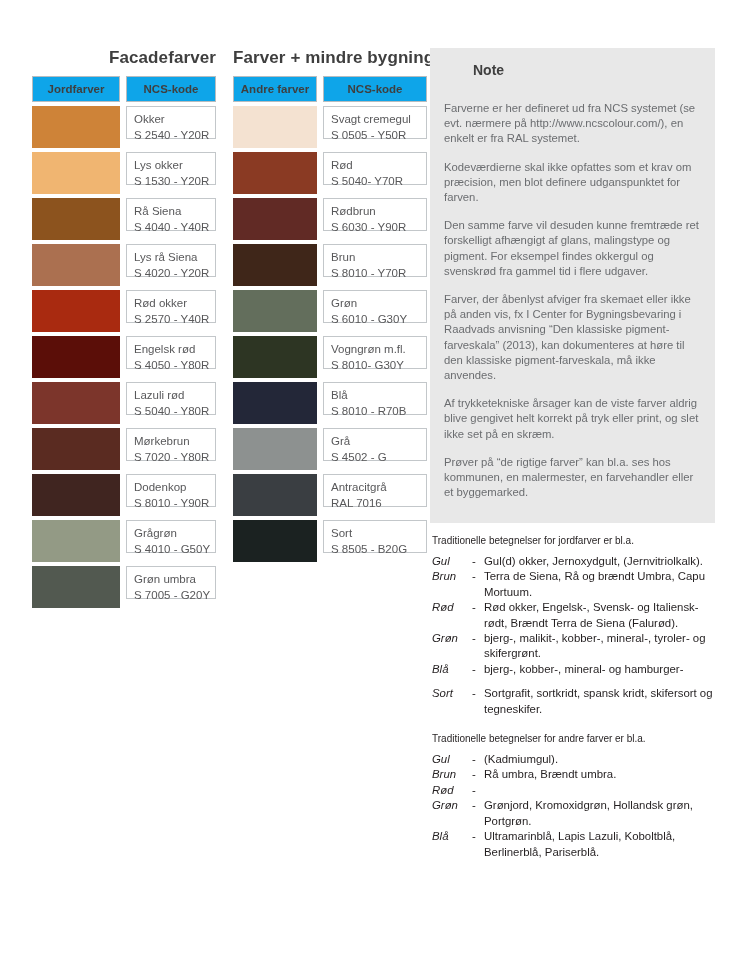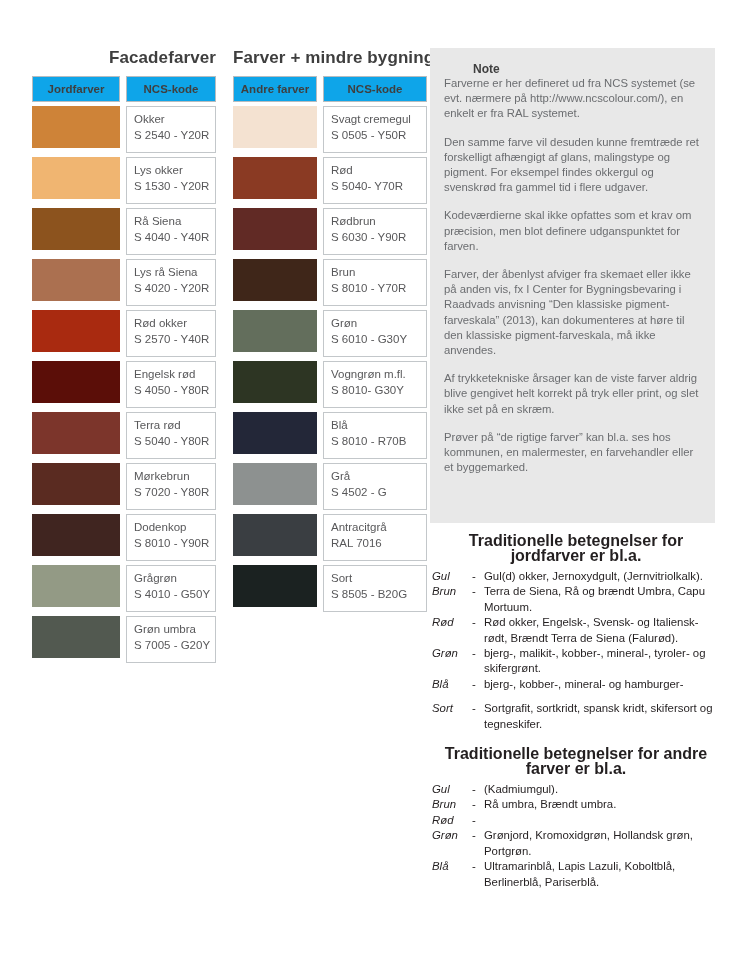--- a/index.html
+++ b/index.html
@@ -62,21 +62,21 @@
     display: flex;
     gap: 6px;
     margin-bottom: 4px;
   }
   .swatch {
     height: 42px;
     box-sizing: border-box;
   }
   .code-cell {
     border: 1px solid #c3c7ca;
-    height: 47px;
+    height: 33px;
     box-sizing: border-box;
     padding: 4px 0 0 7px;
     font-size: 11.5px;
     line-height: 16px;
     color: #58585a;
     background: #fff;
   }
   .code-name { display: block; white-space: nowrap; }
   .code-val  { display: block; white-space: nowrap; }
 
@@ -97,47 +97,46 @@
     position: absolute;
     left: 430px;
     top: 48px;
     width: 285px;
     height: 475px;
     background: #e8e8e8;
     box-sizing: border-box;
     padding: 14px 16px 0 14px;
   }
   #note-title {
-    font-size: 12px;
+    font-size: 14px;
     font-weight: bold;
     color: #3f3f3f;
-    margin: 0 0 0 0;
+    margin: 0 0 23px 0;
     padding-left: 29px;
   }
   .note-para {
     font-size: 11.3px;
     line-height: 15.2px;
     color: #6b6d70;
     margin: 0 0 13px 0;
   }
 
   
   #trad {
     position: absolute;
     left: 432px;
     top: 533px;
     width: 288px;
   }
   .trad-head {
-    font-size: 16px;
-    font-weight: bold;
+    font-size: 10px;
+    font-weight: normal;
     color: #231f20;
     line-height: 15px;
     margin: 0 0 6px 0;
-    text-align: center;
   }
   .trad-head.second { margin-top: 14px; }
 
   .trad-list { margin: 0 0 0 0; }
   .trad-item {
     display: flex;
     font-size: 11.4px;
     line-height: 15.4px;
     color: #231f20;
     margin-bottom: 0px;
@@ -205,21 +204,21 @@
         <div class="swatch-row">
           <div class="swatch" style="background: rgb(91, 14, 8);"></div>
           <div class="code-cell">
             <span class="code-name">Engelsk rød</span>
             <span class="code-val">S 4050 - Y80R</span>
           </div>
         </div>
         <div class="swatch-row">
           <div class="swatch" style="background: rgb(124, 53, 43);"></div>
           <div class="code-cell">
-            <span class="code-name">Terra rød</span>
+            <span class="code-name">Lazuli rød</span>
             <span class="code-val">S 5040 - Y80R</span>
           </div>
         </div>
         <div class="swatch-row">
           <div class="swatch" style="background: rgb(90, 43, 33);"></div>
           <div class="code-cell">
             <span class="code-name">Mørkebrun</span>
             <span class="code-val">S 7020 - Y80R</span>
           </div>
         </div>
@@ -324,22 +323,22 @@
             <span class="code-val">S 8505 - B20G</span>
           </div>
         </div>
       </div>
   </div>
 
   <div id="note-box">
     <div id="note-title">Note</div>
     <div id="note-body">
         <div class="note-para">Farverne er her defineret ud fra NCS systemet (se evt. nærmere på http://www.ncscolour.com/), en enkelt er fra RAL systemet.</div>
+        <div class="note-para">Kodeværdierne skal ikke opfattes som et krav om præcision, men blot definere udganspunktet for farven.</div>
         <div class="note-para">Den samme farve vil desuden kunne fremtræde ret forskelligt afhængigt af glans, malingstype og pigment. For eksempel findes okkergul og svenskrød fra gammel tid i flere udgaver.</div>
-        <div class="note-para">Kodeværdierne skal ikke opfattes som et krav om præcision, men blot definere udganspunktet for farven.</div>
         <div class="note-para">Farver, der åbenlyst afviger fra skemaet eller ikke på anden vis, fx I Center for Bygningsbevaring i Raadvads anvisning “Den klassiske pigment-farveskala” (2013), kan dokumenteres at høre til den klassiske pigment-farveskala, må ikke anvendes.</div>
         <div class="note-para">Af trykketekniske årsager kan de viste farver aldrig blive gengivet helt korrekt på tryk eller print, og slet ikke set på en skræm.</div>
         <div class="note-para">Prøver på “de rigtige farver” kan bl.a. ses hos kommunen, en malermester, en farvehandler eller et byggemarked.</div>
       </div>
   </div>
 
   <div id="trad">
     <div class="trad-head">Traditionelle betegnelser for jordfarver er bl.a.</div>
     <div class="trad-list" id="trad-jord">
         <div class="trad-item">

